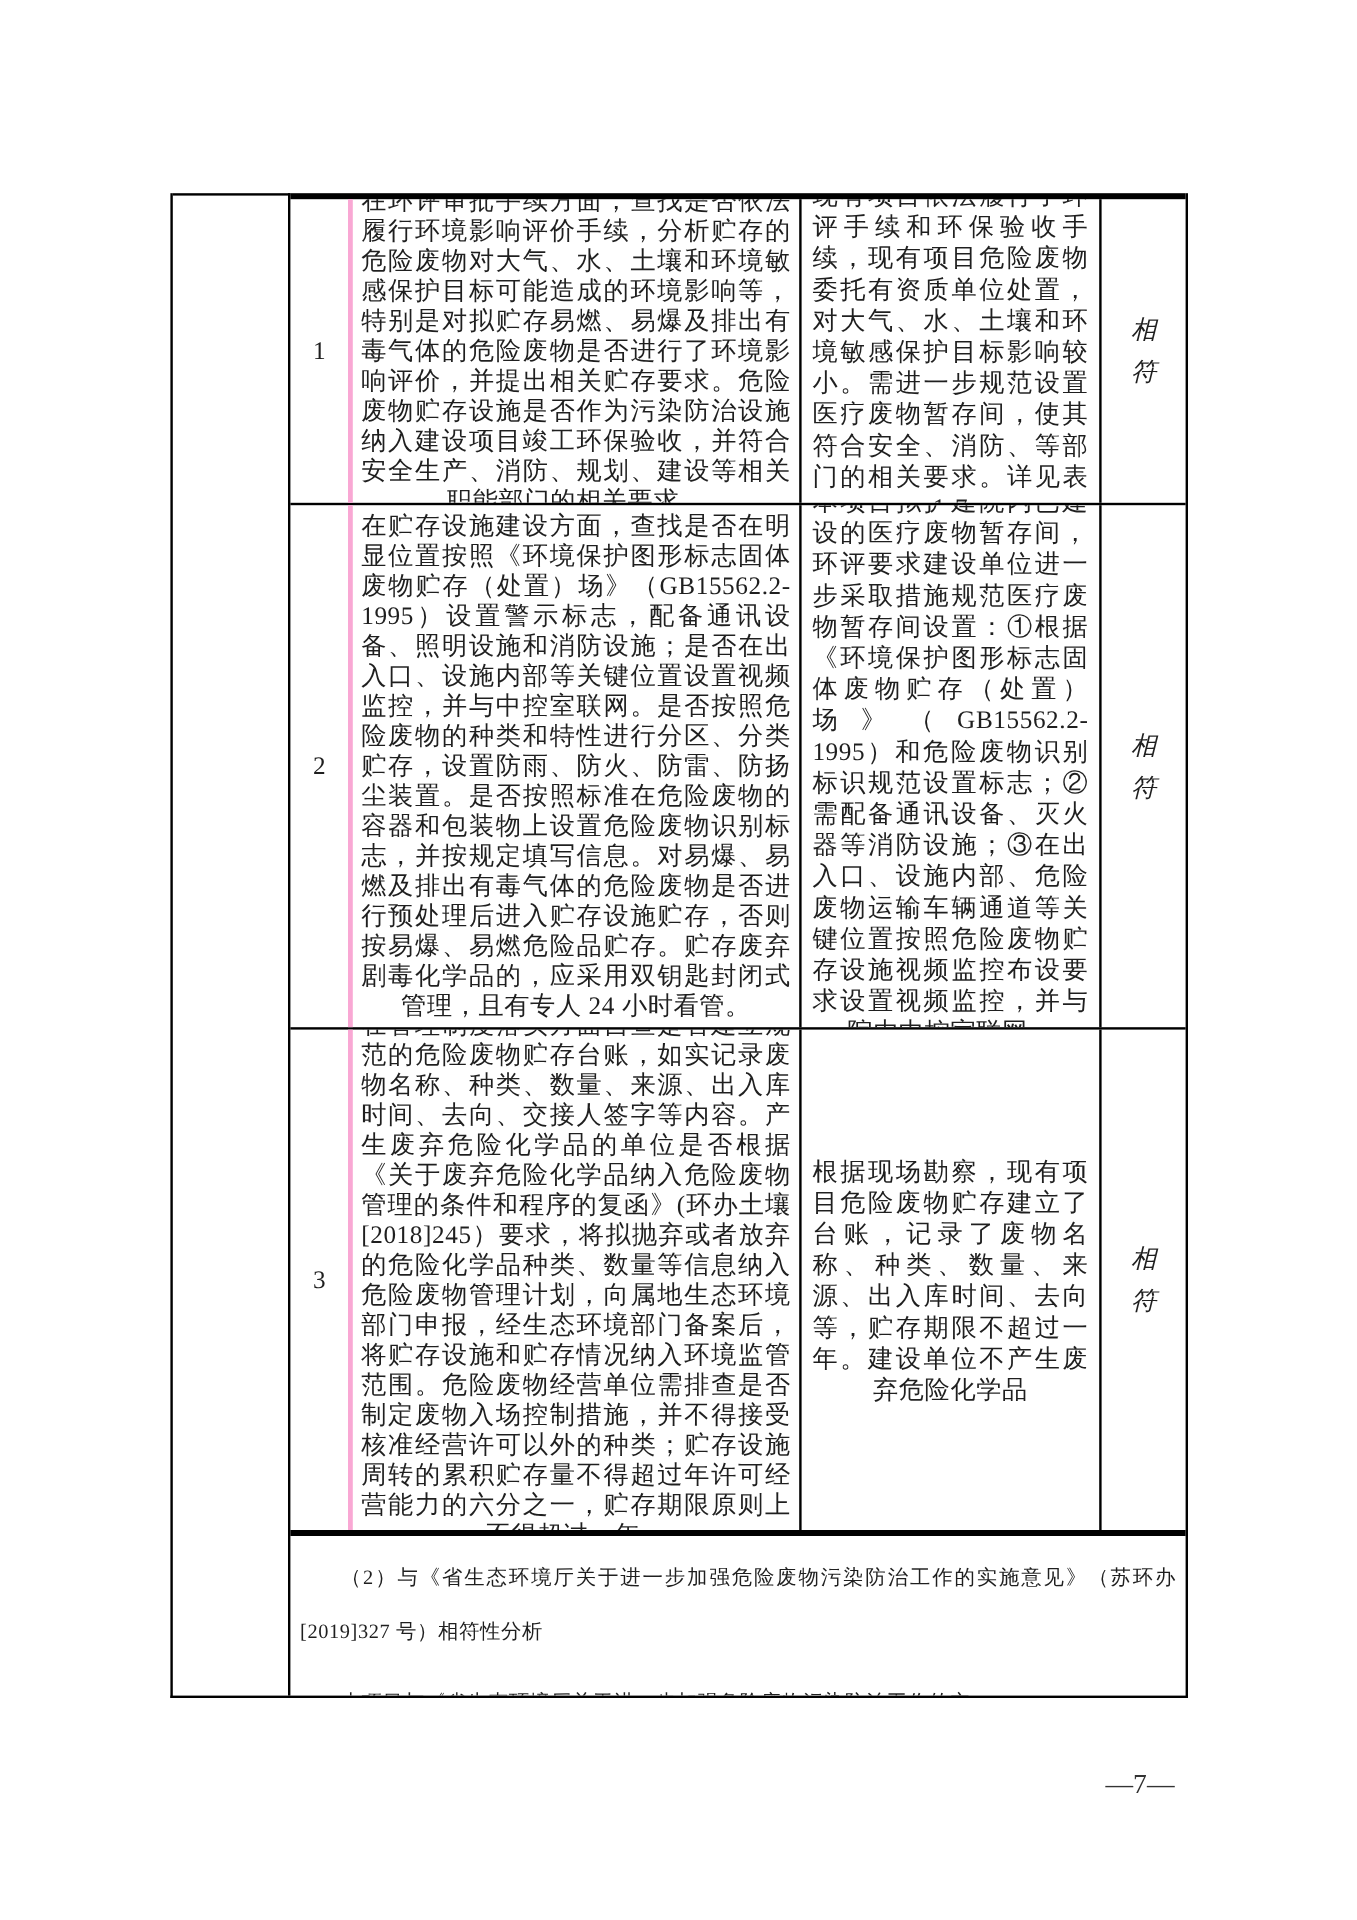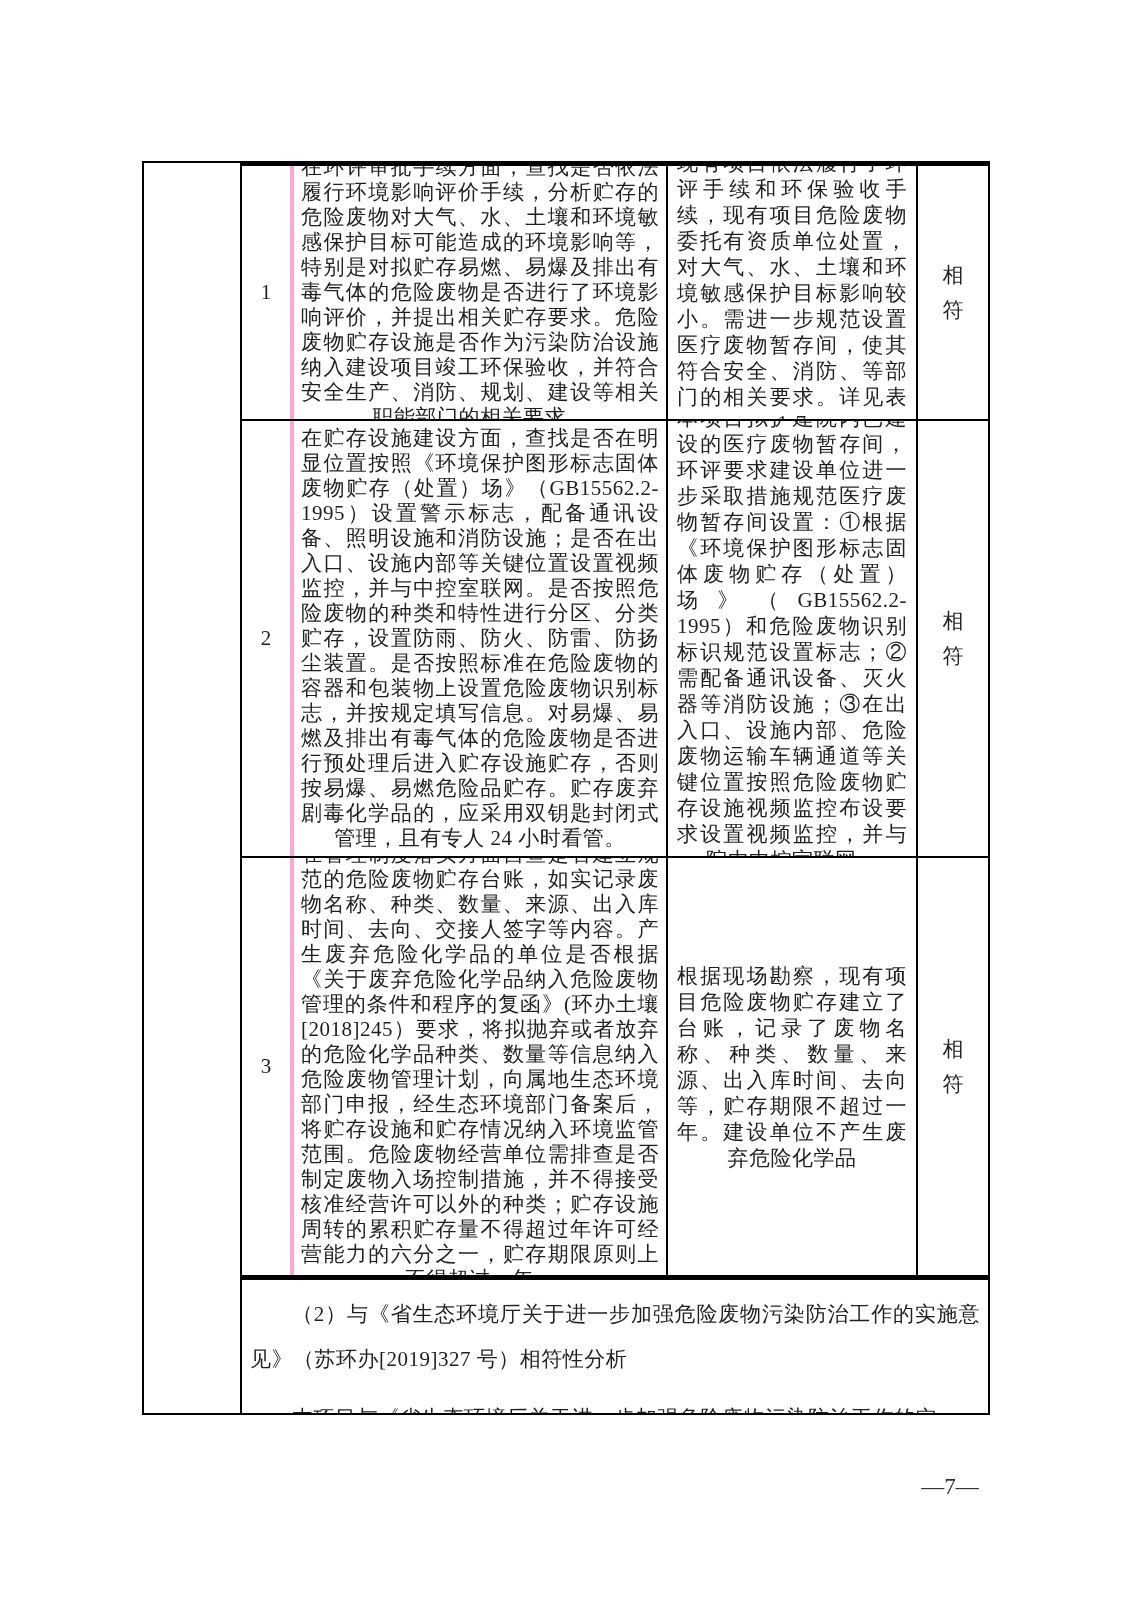--- a/index.html
+++ b/index.html
@@ -72,20 +72,21 @@
     border-right: 2px solid #000;
     padding: 2px 7px;
   }
   .cell-finding {
     width: 250px;
     border-right: 2px solid #000;
     padding: 2px 9px;
   }
   .cell-result {
     flex: 1;
+    font-style: italic;
   }
   .cell-text {
     font-size: 21px;
     line-height: 25px;
     text-align: justify;
     text-align-last: center;
     letter-spacing: 0.5px;
   }
   .finding-text {
     line-height: 26px;
@@ -97,21 +98,21 @@
     text-align: center;
     word-break: break-all;
   }
   .para-area {
     flex: 1;
     padding: 12px 8px 0 8px;
     overflow: hidden;
   }
   .para {
     margin: 0 0 14px 0;
-    font-size: 21px;
+    font-size: 17px;
     line-height: 45px;
     text-indent: 2em;
     text-align: justify;
     letter-spacing: 0.5px;
   }
   .page-number {
     position: absolute;
     left: 900px;
     top: 1474px;
     width: 100px;

